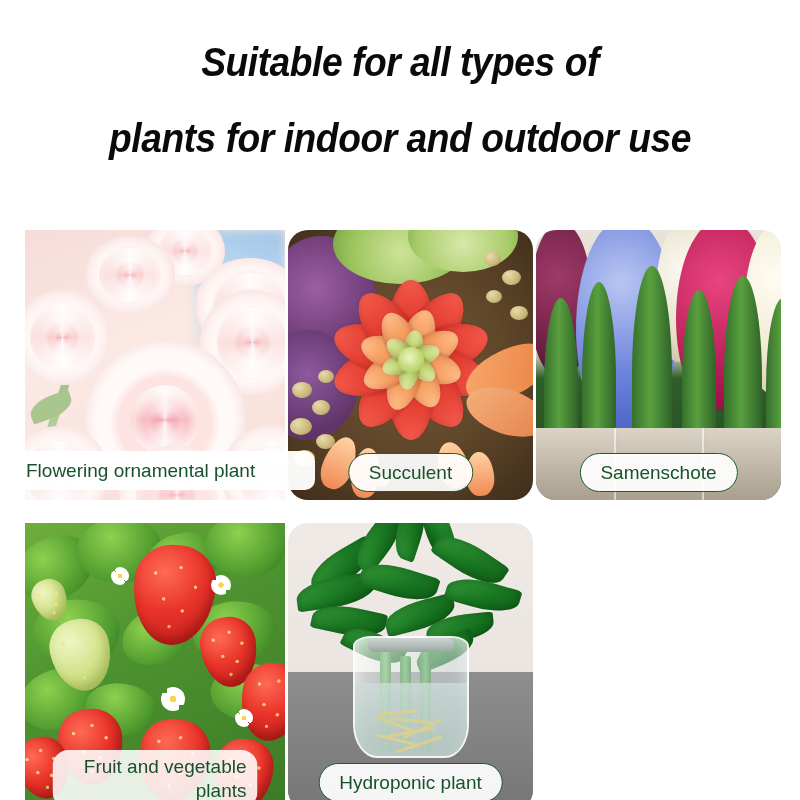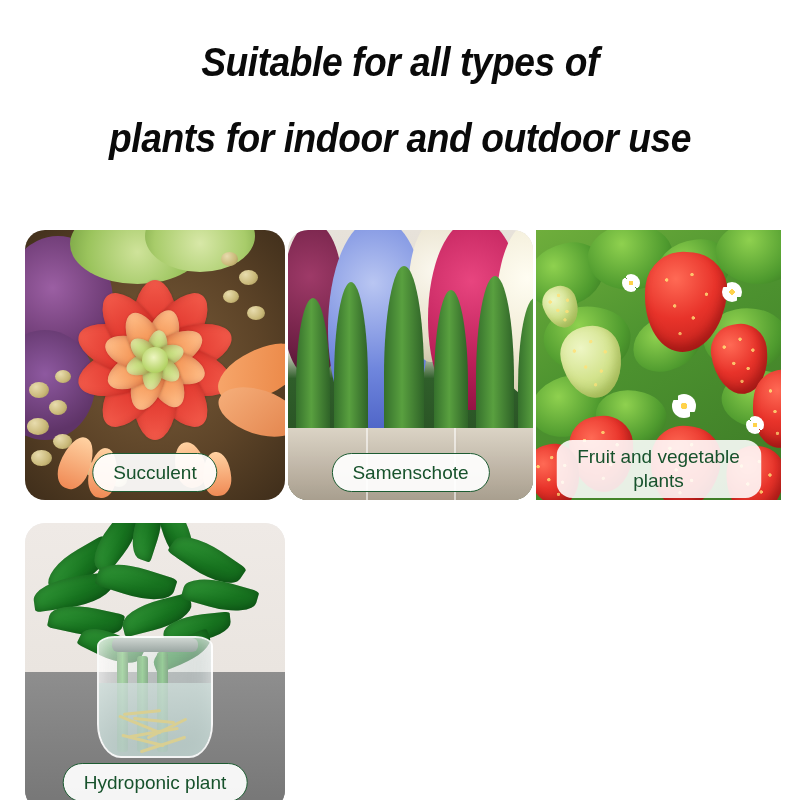--- a/index.html
+++ b/index.html
@@ -51,21 +51,21 @@
     position:absolute;
     left:50%;transform:translateX(-50%);
     bottom:8px;
     background:rgba(255,255,255,0.93);
     border:1px solid #1d5c32;
     border-radius:22px;
     color:#17522c;
     font-size:19px;
     line-height:23px;
     padding:7px 20px;
-    text-align:center;
+    text-align:right;
     white-space:nowrap;
     box-sizing:border-box;
   }
   .cap.wide{
     left:-6px;transform:none;
     width:296px;
     border-radius:10px;
     border-color:rgba(255,255,255,0.0);
     background:rgba(255,255,255,0.96);
     text-align:left;
@@ -347,20 +347,37 @@
 
 <div class="page">
 
   <div class="headline">
     <span class="l1">Suitable for all types of</span>
     <span class="l2">plants for indoor and outdoor use</span>
   </div>
 
   <div class="grid">
 
+    <div class="card cap-overflow">
+      <div class="photo roses">
+        <div class="sky"></div>
+        <div class="stem"></div>
+        <div class="leafy"></div>
+        <div class="rose r9"></div>
+        <div class="rose r5"></div>
+        <div class="rose r3"></div>
+        <div class="rose r4"></div>
+        <div class="rose r2"></div>
+        <div class="rose big"></div>
+        <div class="rose r6"></div>
+        <div class="rose r7"></div>
+        <div class="rose r8"></div>
+      </div>
+      <div class="cap wide">Flowering ornamental plant</div>
+    </div>
 
     <div class="card">
       <div class="photo succ">
         <div class="purple"></div>
         <div class="purple2"></div>
         <div class="greentop"></div>
         <div class="greentop2"></div>
         <div class="pebbles">
           <div class="pb" style="left:4px;top:152px;width:20px;height:16px;"></div>
           <div class="pb" style="left:24px;top:170px;width:18px;height:15px;"></div>

